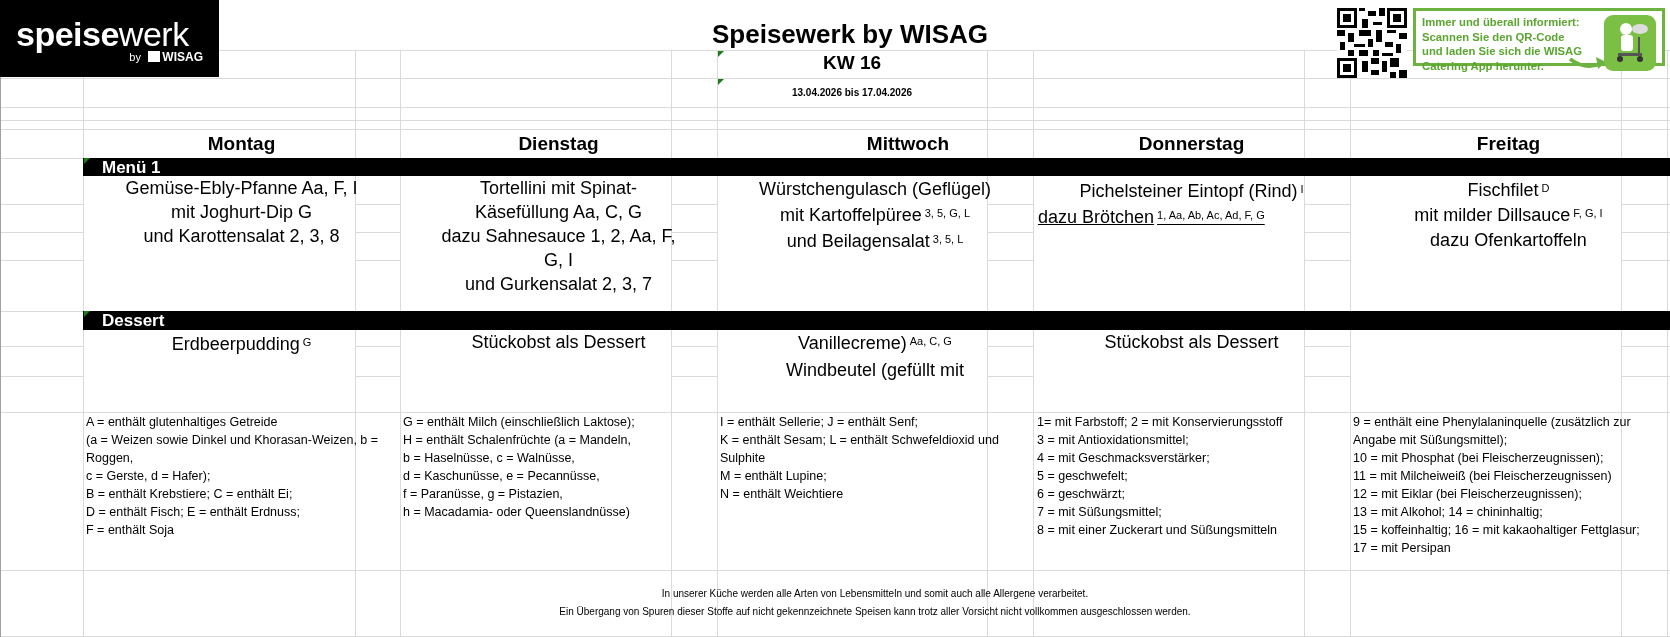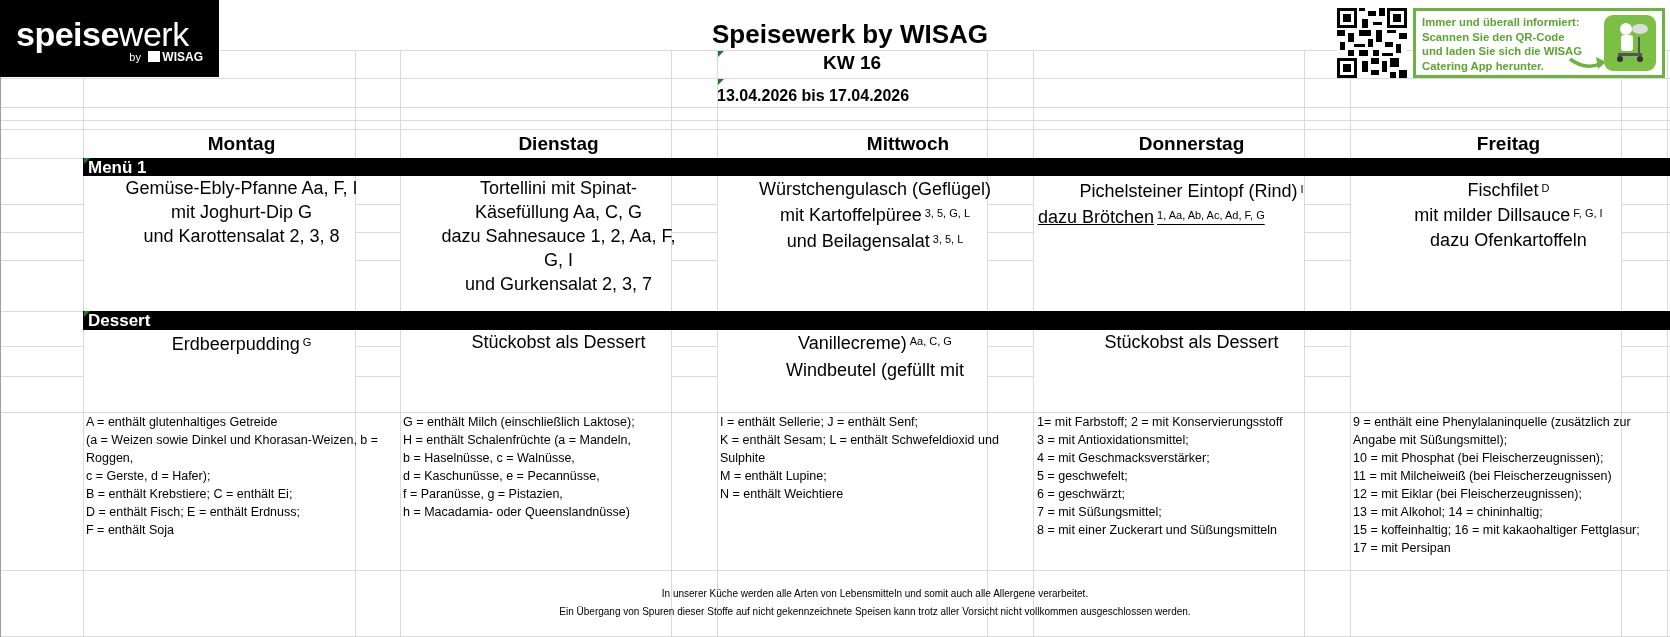--- a/index.html
+++ b/index.html
@@ -1,33 +1,33 @@
 <!DOCTYPE html>
 <html><head>
 <meta charset="utf-8">
 <style>
   html, body { margin:0; padding:0; }
   body { width:1670px; height:637px; position:relative; overflow:hidden; background:#fff;
          font-family:"Liberation Sans", sans-serif; color:#000; }
   .abs { position:absolute; }
   .vl { position:absolute; width:1px; background:#dadada; }
   .hl { position:absolute; height:1px; background:#dadada; }
-  .band { position:absolute; left:83px; right:0; background:#000; color:#fff; font-weight:bold; font-size:17px; line-height:19px; padding-left:5px; box-sizing:border-box; }
+  .band { position:absolute; left:83px; right:0; background:#000; color:#fff; font-weight:bold; font-size:17px; line-height:19px; padding-left:19px; box-sizing:border-box; }
   .tri { position:absolute; width:0; height:0; border-top:6px solid #1e7b1e; border-right:6px solid transparent; }
   .day { position:absolute; text-align:center; font-weight:bold; font-size:19px; }
   .dish { position:absolute; text-align:center; font-size:18px; line-height:24px; }
   .dish sup { font-size:11px; vertical-align:top; position:relative; top:-2px; margin-left:3px; }
   .legend { position:absolute; font-size:12.5px; line-height:18px; white-space:pre-line; }
   .logo { position:absolute; left:0; top:0; width:219px; height:77px; background:#000; color:#fff; }
   .logo .word { position:absolute; left:16px; top:15px; font-size:34px; letter-spacing:-0.5px; }
   .logo .word b { font-weight:bold; }
   .logo .word span { font-weight:normal; }
   .logo .by { position:absolute; right:16px; top:50px; font-size:12px; font-weight:bold; }
   .qr { position:absolute; left:1336px; top:8px; width:72px; height:70px; }
-  .appbox { position:absolute; left:1413px; top:8px; width:252px; height:70px; border:3px solid #6db33f; box-sizing:border-box; background:#fff; }
+  .appbox { position:absolute; left:1413px; top:8px; width:252px; height:58px; border:3px solid #6db33f; box-sizing:border-box; background:#fff; }
   .appbox .txt { position:absolute; left:6px; top:4px; color:#5aa630; font-weight:bold; font-size:11.3px; line-height:14.5px; }
   .appbox .icon { position:absolute; right:6px; top:4px; width:52px; height:56px; background:#7cbf45; border-radius:9px; }
 </style>
 </head>
 <body>
 
 <div id="grid">
     <div class="hl" style="top: 50px; left: 0px; right: 0px;"></div>
     <div class="hl" style="top: 78px; left: 0px; right: 0px;"></div>
     <div class="hl" style="top: 107px; left: 0px; right: 0px;"></div>
@@ -87,21 +87,21 @@
   <div class="by">
     <span style="font-weight:normal;font-size:11px;">by</span>
     <span style="display:inline-block;width:12px;height:11px;background:#fff;margin:0 2px -1px 4px;"></span><span>WISAG</span>
   </div>
 </div>
 
 <div class="abs" style="left:400px;width:900px;top:19px;text-align:center;font-size:26px;font-weight:bold;">Speisewerk by WISAG</div>
 <div class="tri" style="left:718px;top:51px;"></div>
 <div class="abs" style="left:717px;width:270px;top:52px;text-align:center;font-size:19px;font-weight:bold;">KW 16</div>
 <div class="tri" style="left:718px;top:79px;"></div>
-<div class="abs" style="left:717px;width:270px;top:87px;font-size:16px;font-weight:bold;">13.04.2026 bis 17.04.2026</div>
+<div class="abs" style="left:717px;width:270px;top:87px;text-align:center;font-size:10px;font-weight:bold;">13.04.2026 bis 17.04.2026</div>
 
 <svg class="qr" viewBox="0 0 25 25" shape-rendering="crispEdges">
   <rect width="25" height="25" fill="#fff"></rect>
   <g fill="#000">
     <rect x="0" y="0" width="7" height="7"></rect>
       <rect x="1" y="1" width="5" height="5" fill="#fff"></rect>
       <rect x="2" y="2" width="3" height="3"></rect>
     <rect x="18" y="0" width="7" height="7"></rect>
       <rect x="19" y="1" width="5" height="5" fill="#fff"></rect>
       <rect x="20" y="2" width="3" height="3"></rect>

